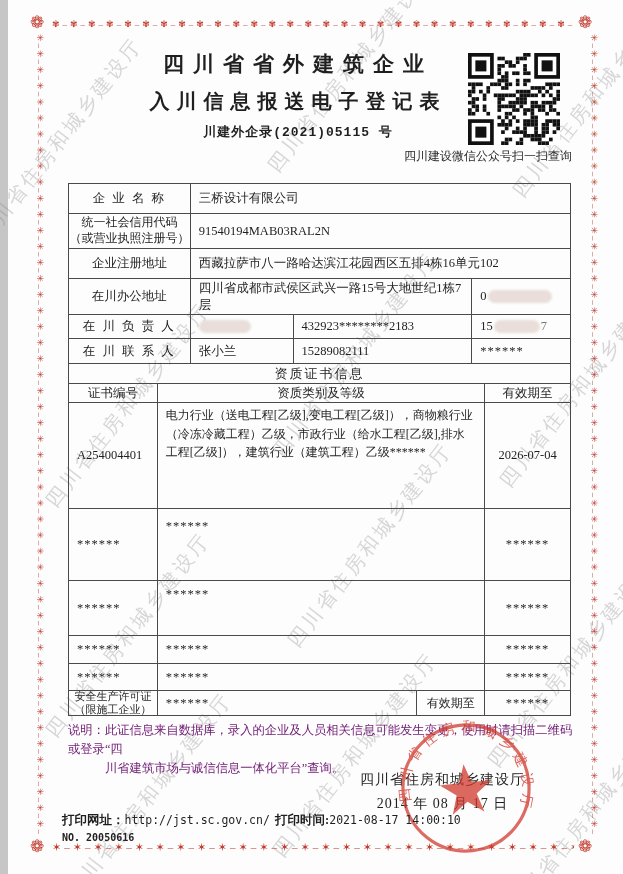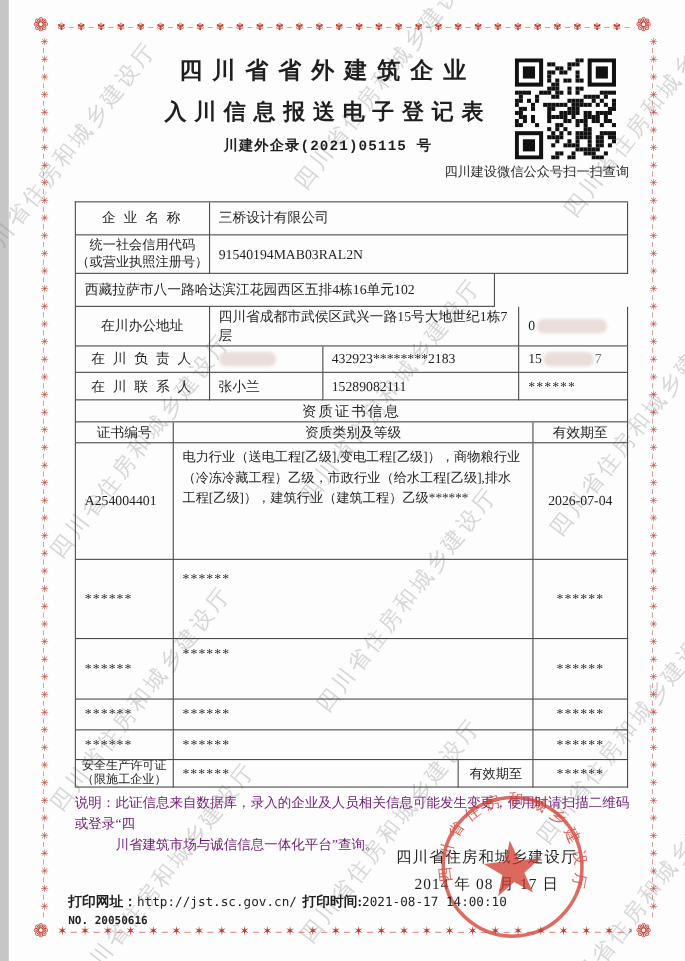--- a/index.html
+++ b/index.html
@@ -339,20 +339,21 @@
       <div class="cell lab" style="width:122px;">
         <div class="lab2">
           <div>统一社会信用代码</div>
           <div>（或营业执照注册号）</div>
         </div>
       </div>
       <div class="cell val" style="width:381px;">91540194MAB03RAL2N</div>
     </div>
 
     <div class="row" style="height:30px;">
+      <div class="cell lab" style="width:122px;">企业注册地址</div>
       <div class="cell val" style="width:381px;">西藏拉萨市八一路哈达滨江花园西区五排4栋16单元102</div>
     </div>
 
     <div class="row" style="height:36px;">
       <div class="cell lab" style="width:122px;">在川办公地址</div>
       <div class="cell val" style="width:282px; line-height:1.3;">四川省成都市武侯区武兴一路15号大地世纪1栋7层</div>
       <div class="cell val" style="width:99px;">
         <span>0</span>
           <span class="smudge" style="width:64px; margin-left:2px;"></span>
       </div>

